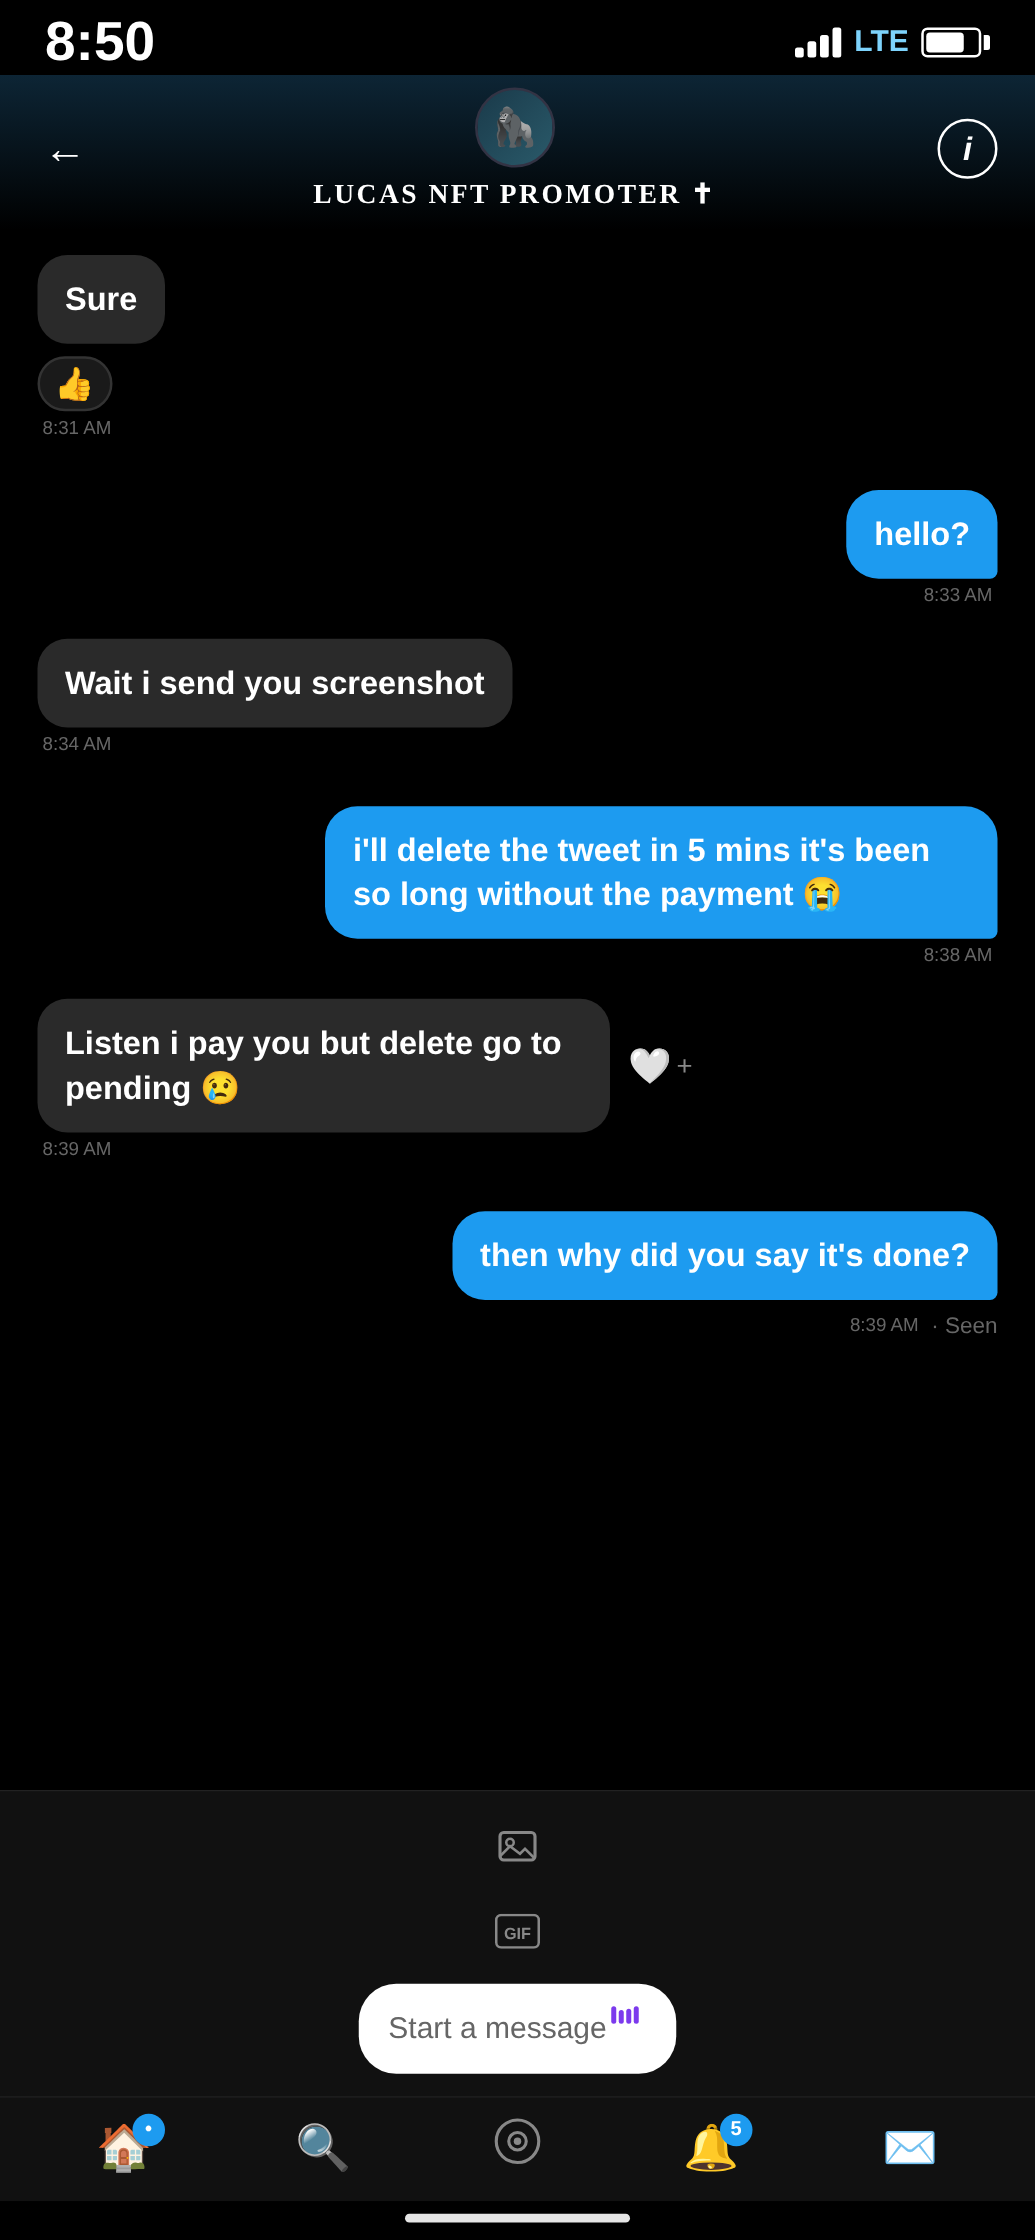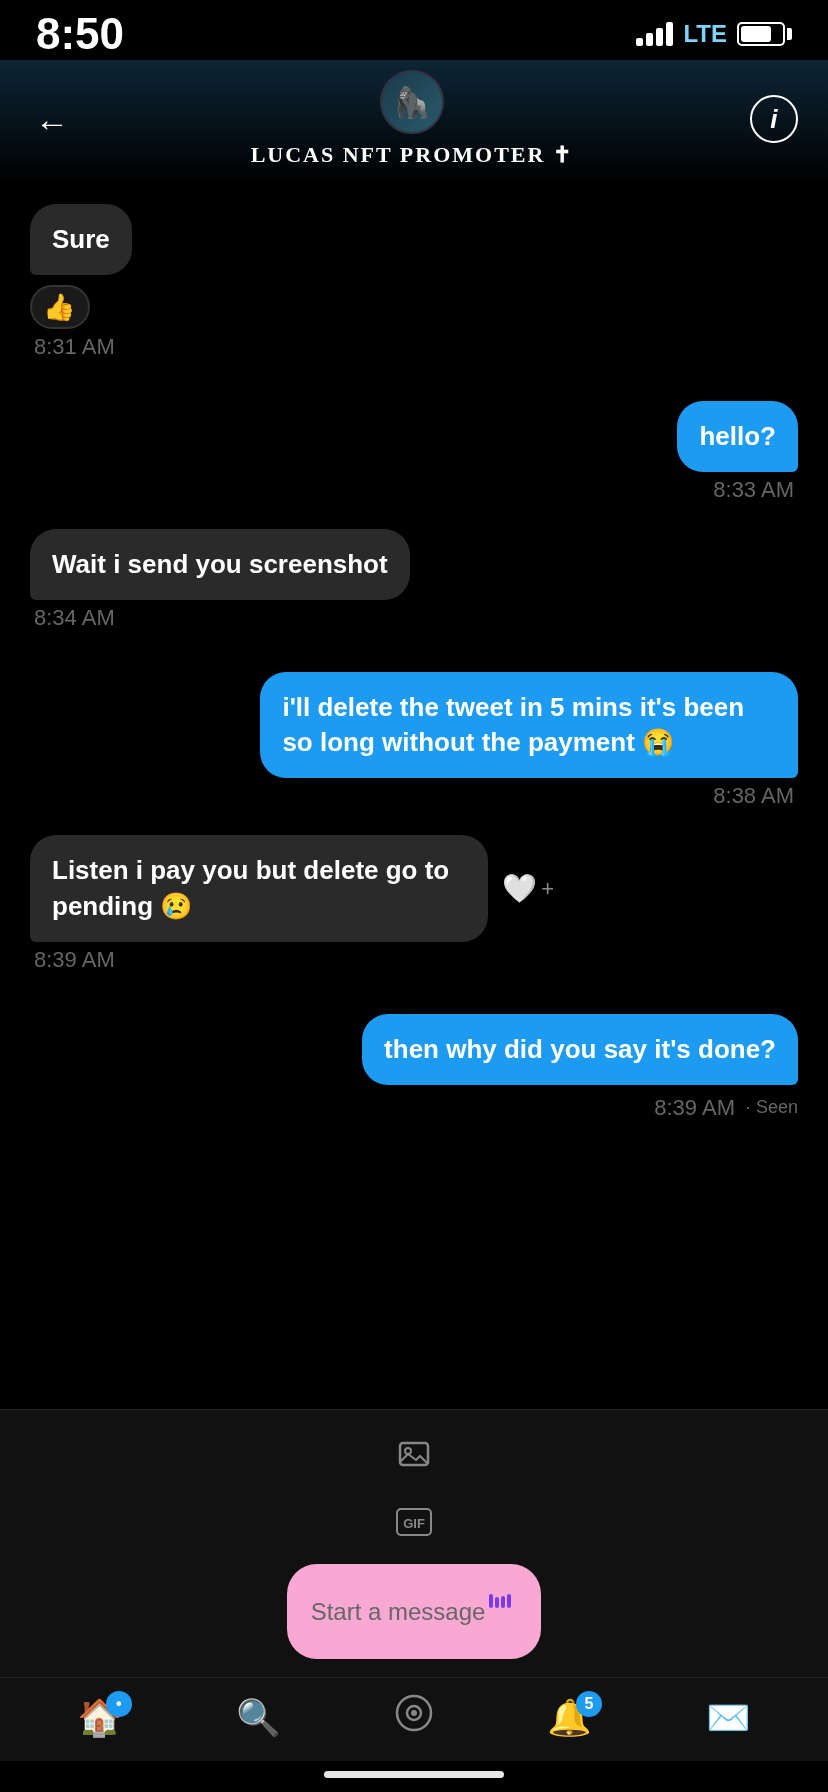--- a/index.html
+++ b/index.html
@@ -172,30 +172,31 @@
       border-radius: 26px;
       font-size: 26px;
       font-weight: 700;
       line-height: 1.35;
       word-break: break-word;
     }
     .bubble.incoming {
       background: #2a2a2a;
       color: #fff;
       border-bottom-left-radius: 6px;
+      border-radius: 24px;
     }
     .bubble.outgoing {
       background: #1d9bf0;
       color: #fff;
       border-bottom-right-radius: 6px;
       margin-top: 15px;
     }
 
     .msg-time {
-      font-size: 22px;
+      font-size: 15px;
       color: #666;
       margin-top: 5px;
       padding: 0 4px;
     }
     .msg-time.right {
       text-align: right;
     }
 
     
     .reaction-bubble {
@@ -245,23 +246,23 @@
       display: flex;
       align-items: center;
       justify-content: center;
       font-size: 26px;
       color: #888;
       cursor: pointer;
       flex-shrink: 0;
     }
     .input-field-wrap {
       flex: 1;
-      background: #f9a8d4;
+      background: #ffffff;
       border-radius: 30px;
-      padding: 28px 24px;
+      padding: 16px 24px;
       display: flex;
       align-items: center;
     }
     .input-placeholder {
       color: #666;
       font-size: 24px;
       flex: 1;
     }
     .voice-icon {
       color: #7c3aed;

